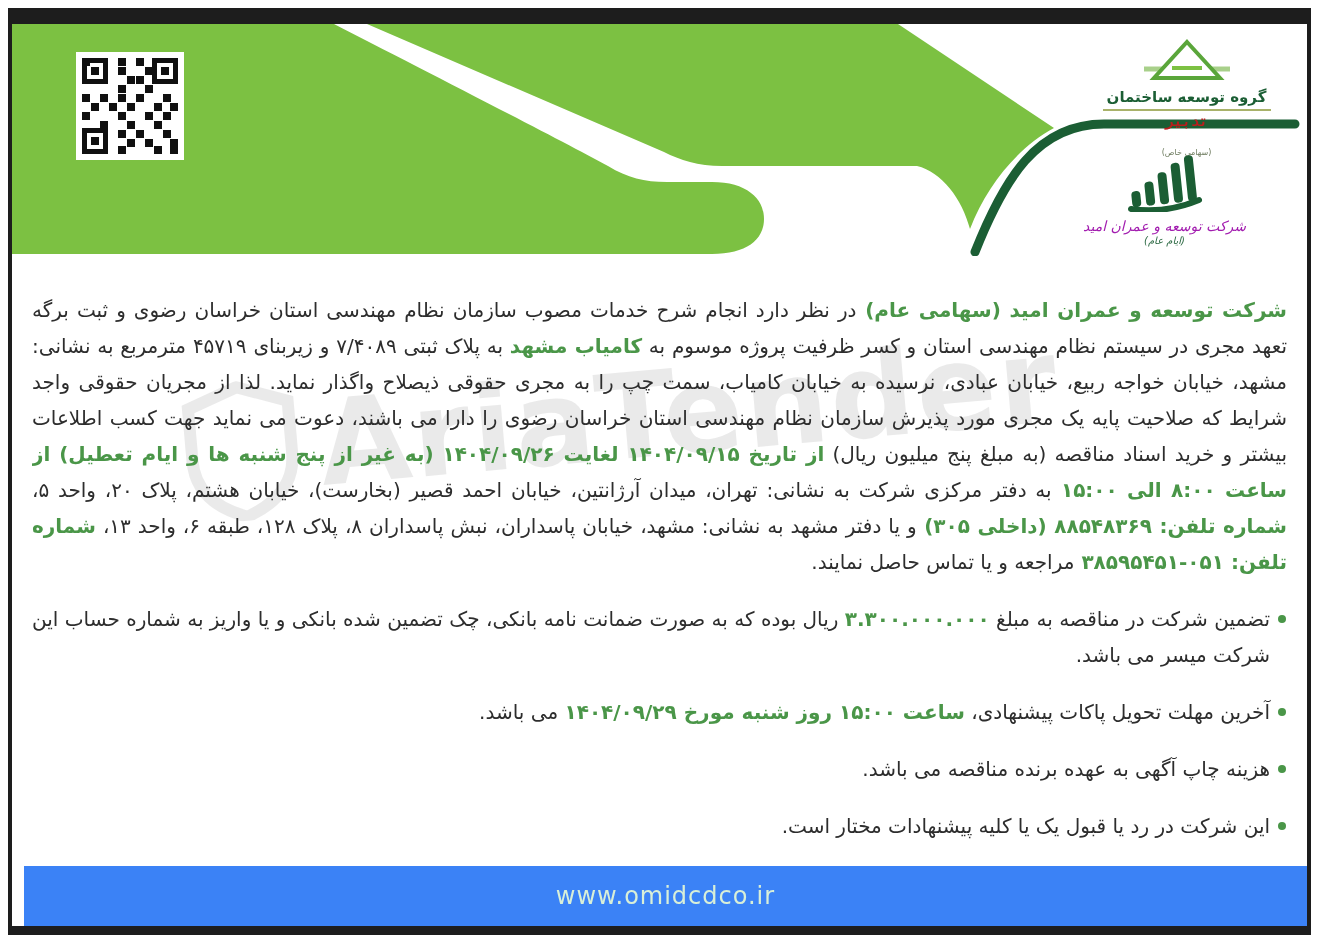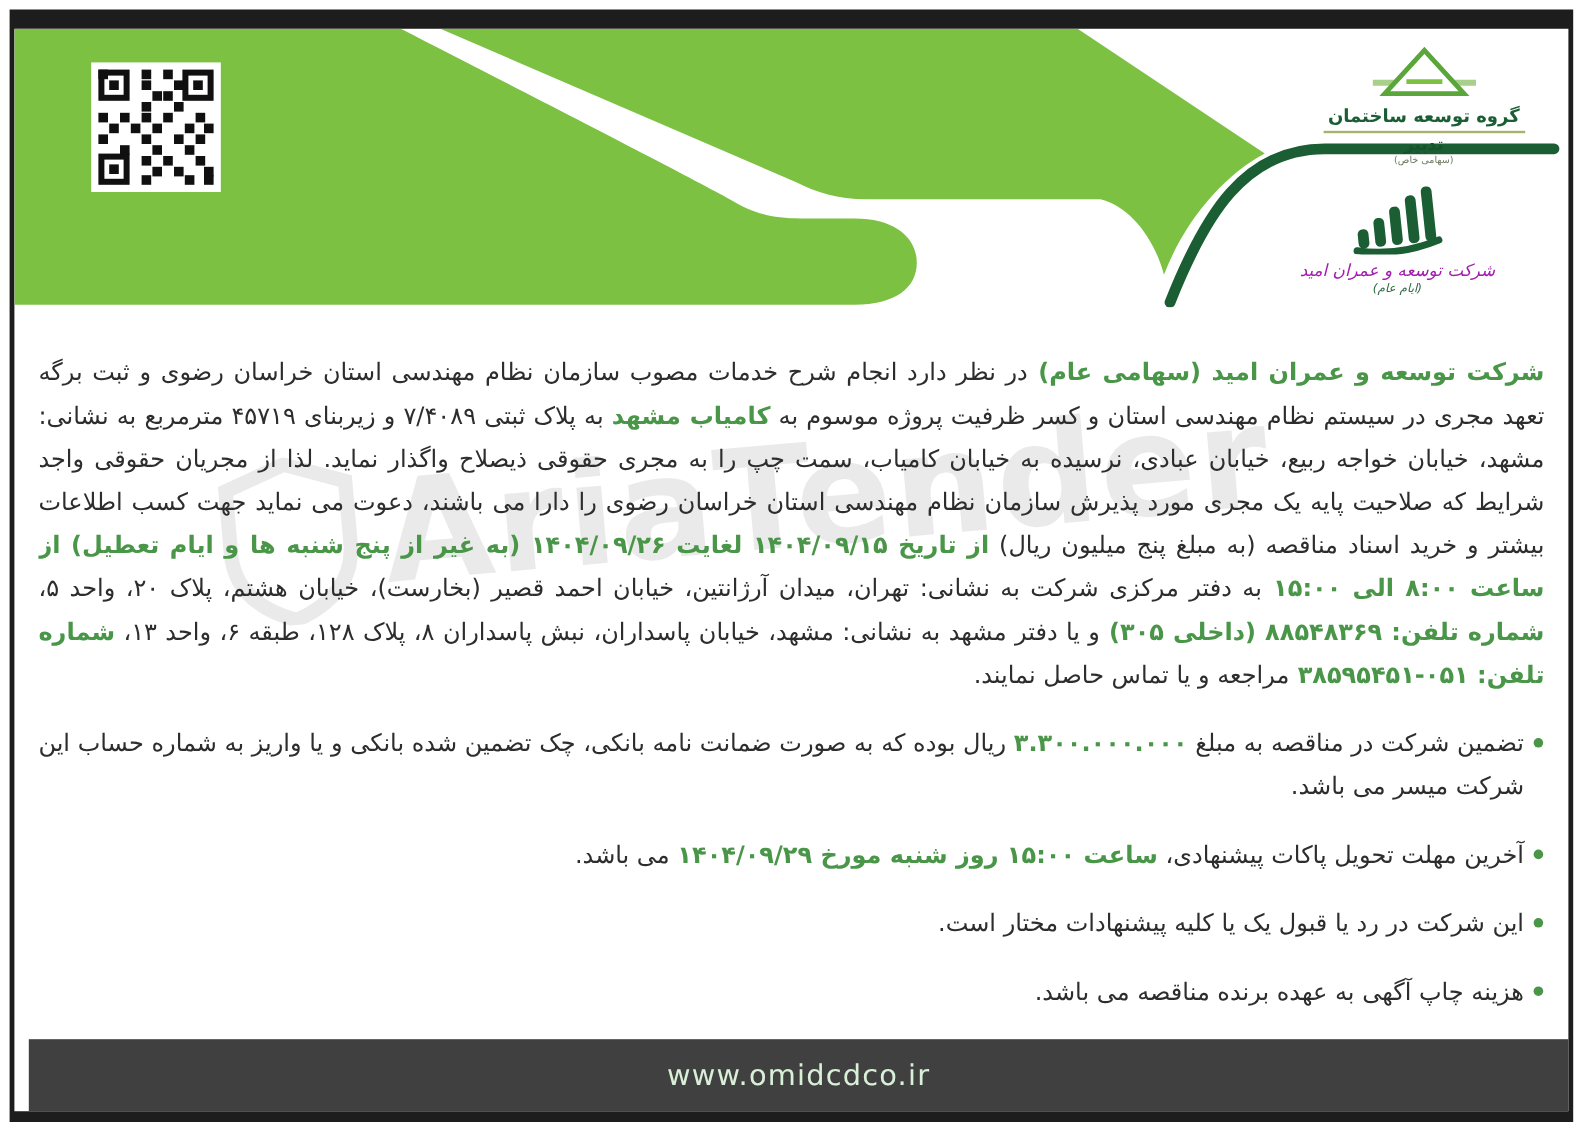--- a/index.html
+++ b/index.html
@@ -22,39 +22,39 @@
     36px 36px #101010,54px 36px #101010,81px 36px #101010,9px 45px #101010,27px 45px #101010,
     45px 45px #101010,72px 45px #101010,88px 45px #101010,0 54px #101010,36px 54px #101010,
     63px 54px #101010,81px 54px #101010,18px 63px #101010,45px 63px #101010,72px 63px #101010,
     36px 72px #101010,54px 72px #101010,81px 72px #101010,45px 81px #101010,63px 81px #101010,
     88px 81px #101010,36px 88px #101010,72px 88px #101010,88px 88px #101010;}
   .banner-title{position:absolute;left:50px;top:183px;width:612px;direction:rtl;text-align:right;
       color:#ffffff;font-size:21px;font-weight:bold;letter-spacing:.2px;}
   .tadbir{position:absolute;right:30px;top:38px;width:205px;text-align:center;direction:rtl;}
   .tadbir .t1{color:#1b5e34;font-size:15px;font-weight:bold;margin-top:2px;}
   .tadbir .rule{width:168px;height:2px;background:#a9b26a;margin:3px auto 2px auto;}
-  .tadbir .t2{color:#14532d;font-size:14px;font-weight:bold;}
-  .tadbir .t3{color:#6c7a5d;font-size:8px;margin-top:0;}
+  .tadbir .t2{color:#b91c1c;font-size:14px;font-weight:bold;font-family:Liberation Mono, monospace;}
+  .tadbir .t3{color:#6c7a5d;font-size:8px;margin-top:18px;}
   .omid{position:absolute;right:62px;top:150px;width:185px;text-align:center;direction:rtl;}
   .omid .nm{color:#a21caf;font-size:14px;font-weight:normal;font-style:italic;margin-top:2px;}
   .omid .sub{color:#2e6b45;font-size:10px;font-style:italic;margin-top:1px;}
   
   .watermark{position:absolute;left:180px;top:340px;width:1060px;display:flex;align-items:center;
       gap:18px;transform:rotate(-5deg);pointer-events:none;}
   .watermark .wm-text{font-size:118px;font-weight:bold;color:rgba(90,90,90,0.13);letter-spacing:2px;}
   
   .body-text{position:absolute;left:32px;right:32px;top:292px;height:566px;overflow:hidden;
       direction:rtl;text-align:justify;color:#2d2d2d;font-size:20px;line-height:36px;}
   .body-text .g{color:#4a9648;font-weight:bold;}
   ul.bullets{list-style:none;margin:8px 0 0 0;padding:0;}
   ul.bullets li{position:relative;padding-right:17px;margin-top:21px;}
   ul.bullets li::before{content:"";position:absolute;right:1px;top:14px;width:8px;height:8px;
       border-radius:50%;background:#4a9648;}
   
-  .footer-bar{position:absolute;left:24px;right:12px;top:866px;height:60px;background:#404040;
+  .footer-bar{position:absolute;left:24px;right:12px;top:866px;height:60px;background:#3b82f6;
       display:flex;align-items:center;justify-content:center;}
   .footer-bar .site{color:#d8efd8;font-size:24px;letter-spacing:1px;}
 </style>
 </head>
 <body>
 
 <div class="page">
   <div class="frame"></div>
 
   <svg class="header-svg" viewBox="0 0 1295 232" aria-hidden="true">
@@ -110,21 +110,21 @@
     <p style="margin:0;">
       <span class="g">شرکت توسعه و عمران امید (سهامی عام) </span><span>در نظر دارد انجام شرح خدمات مصوب سازمان نظام مهندسی استان خراسان رضوی و ثبت برگه تعهد مجری در سیستم نظام مهندسی استان و کسر ظرفیت پروژه موسوم به </span><span class="g">کامیاب مشهد</span><span> به پلاک ثبتی ۷/۴۰۸۹ و زیربنای ۴۵۷۱۹ مترمربع به نشانی: مشهد، خیابان خواجه ربیع، خیابان عبادی، نرسیده به خیابان کامیاب، سمت چپ را به مجری حقوقی ذیصلاح واگذار نماید. لذا از مجریان حقوقی واجد شرایط که صلاحیت پایه یک مجری مورد پذیرش سازمان نظام مهندسی استان خراسان رضوی را دارا می باشند، دعوت می نماید جهت کسب اطلاعات بیشتر و خرید اسناد مناقصه (به مبلغ پنج میلیون ریال) </span><span class="g">از تاریخ ۱۴۰۴/۰۹/۱۵ لغایت ۱۴۰۴/۰۹/۲۶ (به غیر از پنج شنبه ها و ایام تعطیل) از ساعت ۸:۰۰ الی ۱۵:۰۰ </span><span>به دفتر مرکزی شرکت به نشانی: تهران، میدان آرژانتین، خیابان احمد قصیر (بخارست)، خیابان هشتم، پلاک ۲۰، واحد ۵، </span><span class="g">شماره تلفن: ۸۸۵۴۸۳۶۹ (داخلی ۳۰۵) </span><span>و یا دفتر مشهد به نشانی: مشهد، خیابان پاسداران، نبش پاسداران ۸، پلاک ۱۲۸، طبقه ۶، واحد ۱۳، </span><span class="g">شماره تلفن: ۰۵۱-۳۸۵۹۵۴۵۱ </span><span>مراجعه و یا تماس حاصل نمایند.</span>
     </p>
     <ul class="bullets">
       <li>
         <span>تضمین شرکت در مناقصه به مبلغ </span><span class="g">۳.۳۰۰.۰۰۰.۰۰۰</span><span> ریال بوده که به صورت ضمانت نامه بانکی، چک تضمین شده بانکی و یا واریز به شماره حساب این شرکت میسر می باشد.</span>
       </li>
       <li>
         <span>آخرین مهلت تحویل پاکات پیشنهادی، </span><span class="g">ساعت ۱۵:۰۰ روز شنبه مورخ ۱۴۰۴/۰۹/۲۹</span><span> می باشد.</span>
       </li>
+      <li>هزینه چاپ آگهی به عهده برنده مناقصه می باشد.</li>
       <li>این شرکت در رد یا قبول یک یا کلیه پیشنهادات مختار است.</li>
-      <li>هزینه چاپ آگهی به عهده برنده مناقصه می باشد.</li>
     </ul>
   </div>
 
   <div class="footer-bar">
     <span class="site">www.omidcdco.ir</span>
   </div>
 </div>
 
 </body></html>

